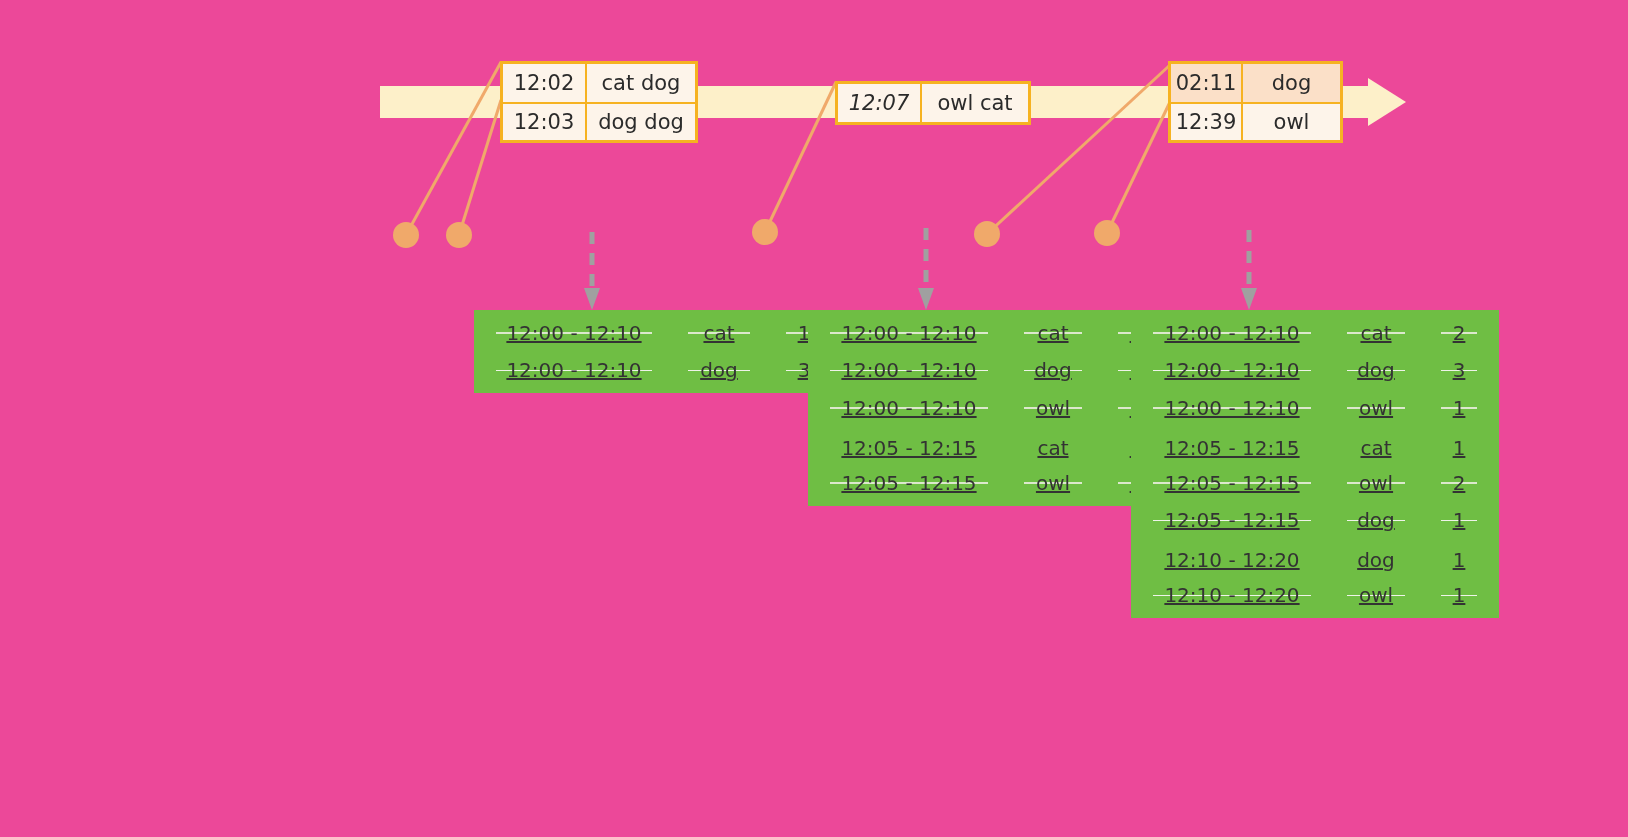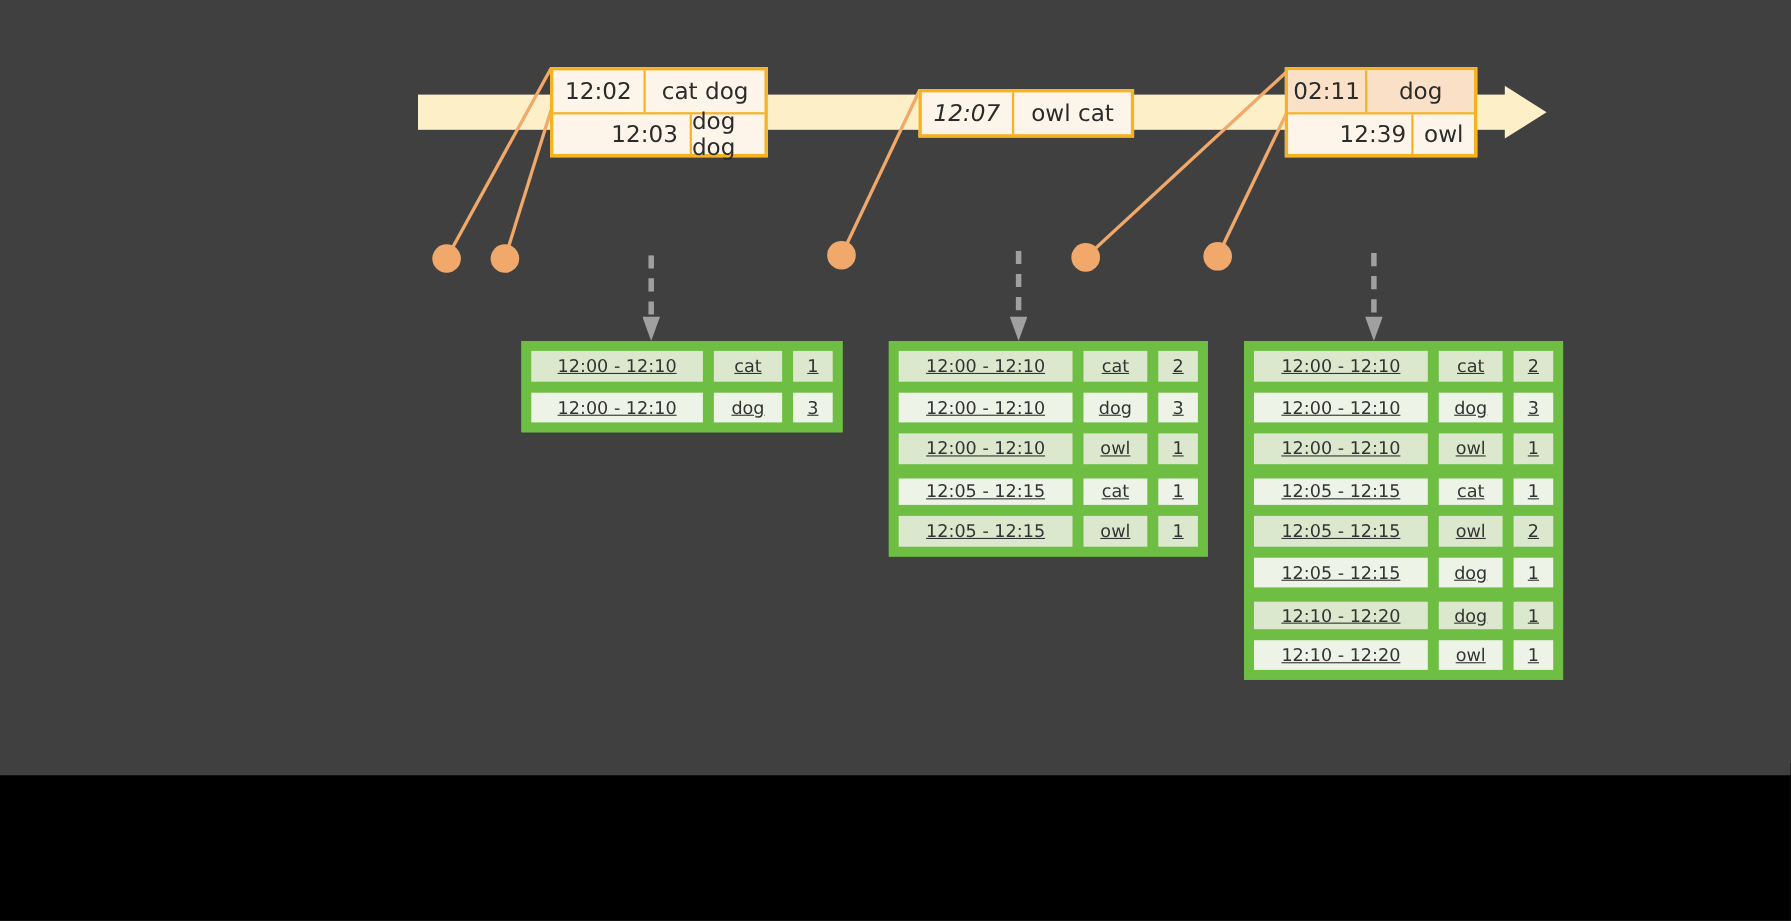--- a/index.html
+++ b/index.html
@@ -3,22 +3,22 @@
 <meta charset="utf-8">
 <style>
   html, body {
     margin: 0;
     padding: 0;
     background: #000000;
   }
   #stage {
     position: relative;
     width: 1628px;
-    height: 705px;
-    background: #404040;
+    height: 837px;
+    background: #ec4899;
     font-family: "DejaVu Sans", "Liberation Sans", sans-serif;
     overflow: hidden;
   }
 
   
   #timeline-bar {
     position: absolute;
     left: 380px;
     top: 86px;
     width: 1000px;
@@ -43,21 +43,20 @@
     box-sizing: border-box;
     background: #fdf4ea;
   }
   .event-row {
     display: flex;
     height: 38px;
     box-sizing: border-box;
   }
   .event-row + .event-row {
     border-top: 2px solid #f6b221;
-    padding-left: 42px;
   }
   .event-row.shaded { background: #fbe0c8; }
   .ev-time {
     width: 86px;
     display: flex;
     align-items: center;
     justify-content: center;
     border-right: 2px solid #f6b221;
     font-size: 21px;
     color: #2b2b2b;
@@ -99,24 +98,24 @@
   }
   .rt-row {
     display: flex;
     height: 37.5px;
     box-sizing: border-box;
   }
   .rt-cell {
     display: flex;
     align-items: center;
     justify-content: center;
-    font-size: 16px;
+    font-size: 20px;
     color: #333333;
     background: #eef3e8;
-    margin: 5px;
+    margin: 18px;
     box-sizing: border-box;
     text-decoration: underline;
   }
   .rt-row.tint .rt-cell { background: #dce8cd; }
   .rt-win  { width: 156px; }
   .rt-key  { width: 62px; }
   .rt-cnt  { width: 36px; }
   .grp-sep { border-top: 3px solid #6fbe44; }
 
   #table-1 { left: 474px; top: 310px; }

